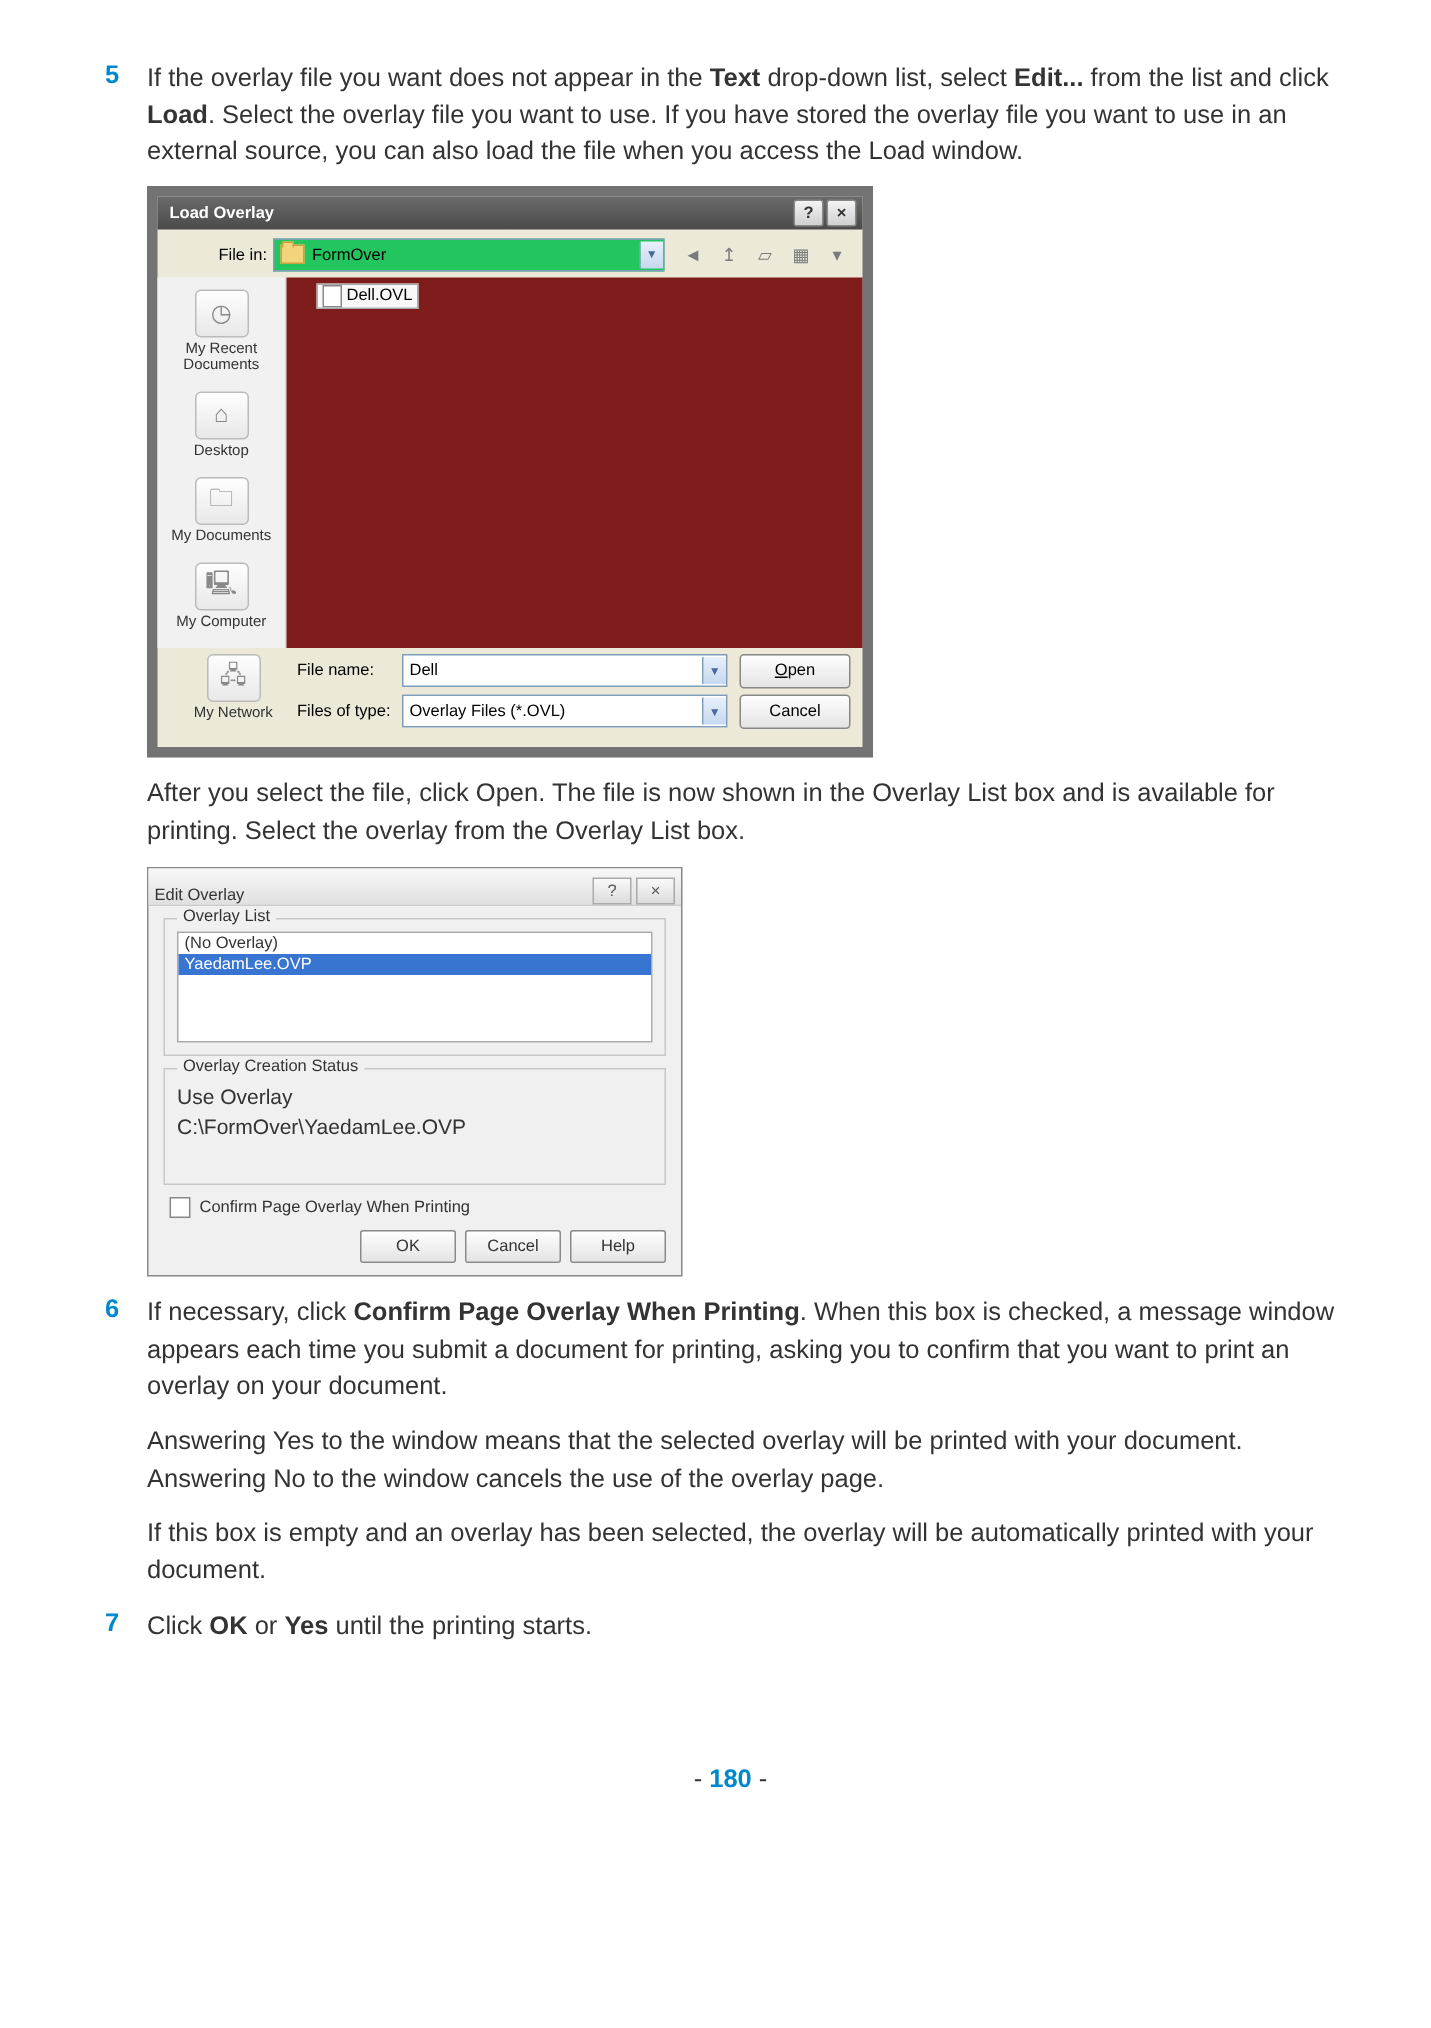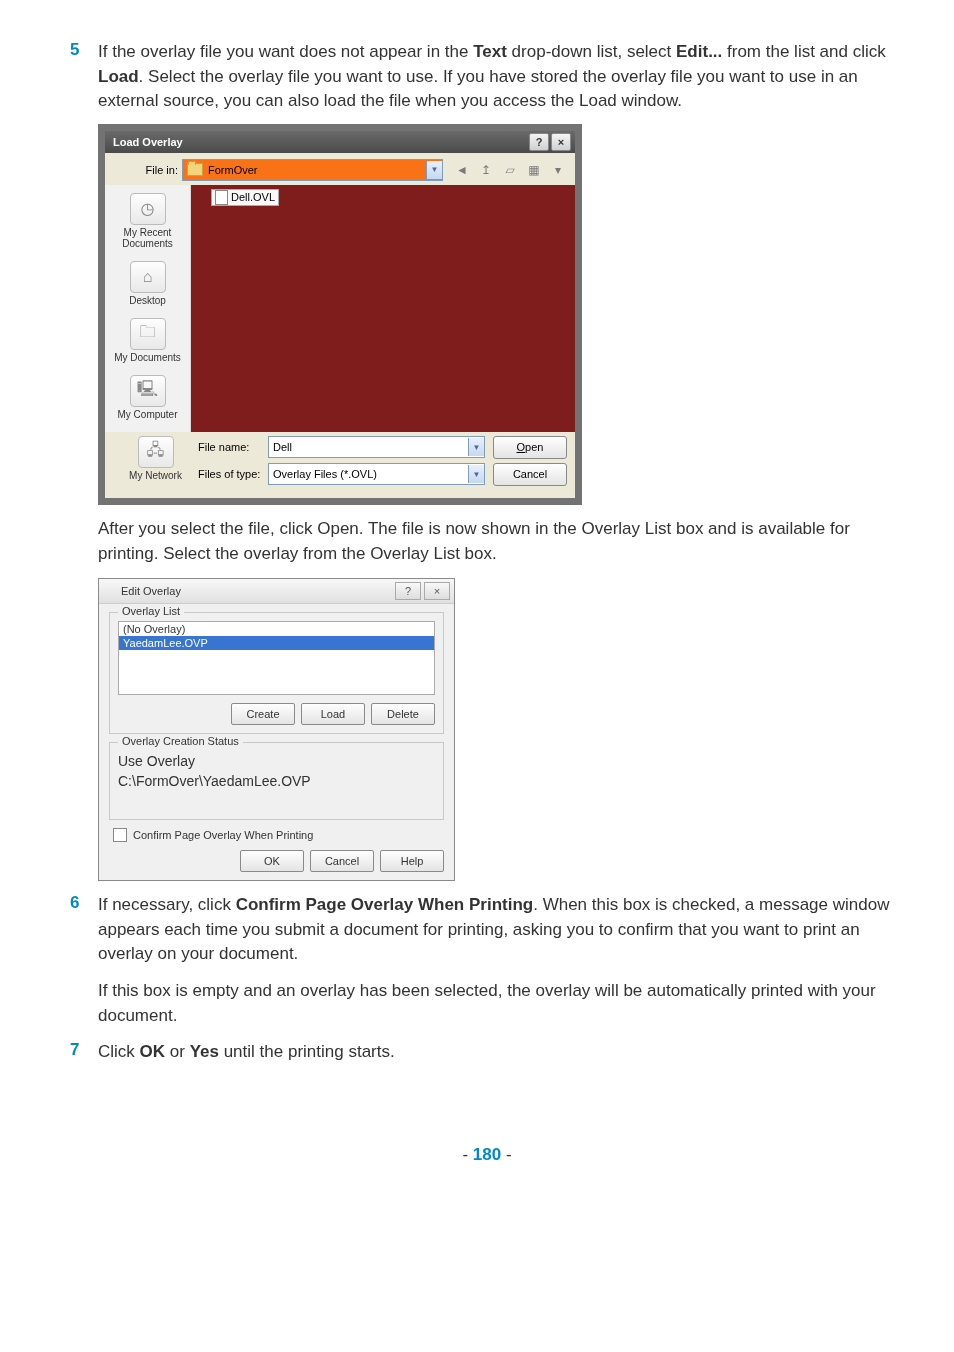--- a/index.html
+++ b/index.html
@@ -74,21 +74,21 @@
     align-items: center;
     padding: 6px 8px 4px 8px;
   }
   .dlg-row-lookin .label { width: 65px; text-align: right; padding-right: 4px; }
   .lookin-select {
     flex: 1;
     display: flex;
     align-items: center;
     height: 20px;
     border: 1px solid #7f9db9;
-    background: #f97316;
+    background: #22c55e;
     padding-left: 4px;
   }
   .folder-ico {
     width: 14px; height: 11px;
     background: #f4d47a;
     border: 1px solid #c9a340;
     margin-right: 5px;
     position: relative;
   }
   .folder-ico:before {
@@ -200,22 +200,22 @@
     border: 1px solid #8a8a8a;
     margin: 10px 0 12px 28px;
     background: #f0f0f0;
     font-family: Tahoma, sans-serif;
     font-size: 11px;
     padding-bottom: 8px;
   }
   .dlg-edit-title {
     height: 24px;
     background: linear-gradient(#f8f8f8,#e0e0e0);
-    display: flex; align-items: center;
-    padding: 0 4px 0 22px;
+    display: flex; align-items: flex-end;
+    padding: 0 4px 0 4px;
     border-bottom: 1px solid #ccc;
     color: #333;
   }
   .dlg-edit-title .spacer { flex: 1; }
   .winbtn {
     width: 24px; height: 16px;
     border: 1px solid #aaa;
     background: linear-gradient(#f8f8f8,#ddd);
     display: flex; align-items: center; justify-content: center;
     margin-left: 3px;
@@ -366,25 +366,20 @@
       <span class="spacer"></span>
       <div class="winbtn">?</div>
       <div class="winbtn">×</div>
     </div>
     <div class="group">
       <div class="group-label">Overlay List</div>
       <div class="listbox">
         <div>(No Overlay)</div>
         <div class="list-sel">YaedamLee.OVP</div>
       </div>
-      <div class="btn-row">
-        <div class="ed-btn">Create</div>
-        <div class="ed-btn">Load</div>
-        <div class="ed-btn">Delete</div>
-      </div>
     </div>
     <div class="group">
       <div class="group-label">Overlay Creation Status</div>
       <div class="status-text">Use Overlay</div>
       <div class="status-text">C:\FormOver\YaedamLee.OVP</div>
       <div style="height:20px"></div>
     </div>
     <div class="chk-row">
       <div class="chk"></div>
       <span>Confirm Page Overlay When Printing</span>
@@ -395,20 +390,23 @@
       <div class="ed-btn">Help</div>
     </div>
   </div>
 
   <div class="step">
     <div class="step-num">6</div>
     <div class="step-body">
       <span>If necessary, click </span><span class="bold">Confirm Page Overlay When Printing</span><span>. When this box is checked, a message window appears each time you submit a document for printing, asking you to confirm that you want to print an overlay on your document.</span>
     </div>
   </div>
+  <div class="indent-para">
+    <span>Answering </span><span class="bold">Yes</span><span> to the window means that the selected overlay will be printed with your document. Answering </span><span class="bold">No</span><span> to the window cancels the use of the overlay page.</span>
+  </div>
   <div class="indent-para">If this box is empty and an overlay has been selected, the overlay will be automatically printed with your document.</div>
 
   <div class="step">
     <div class="step-num">7</div>
     <div class="step-body">
       <span>Click </span><span class="bold">OK</span><span> or </span><span class="bold">Yes</span><span> until the printing starts.</span>
     </div>
   </div>
 
   <div class="page-number">

